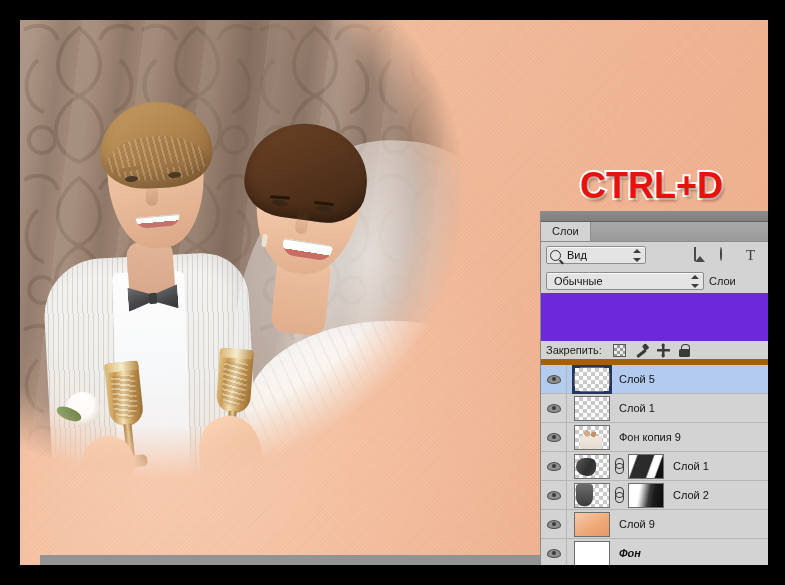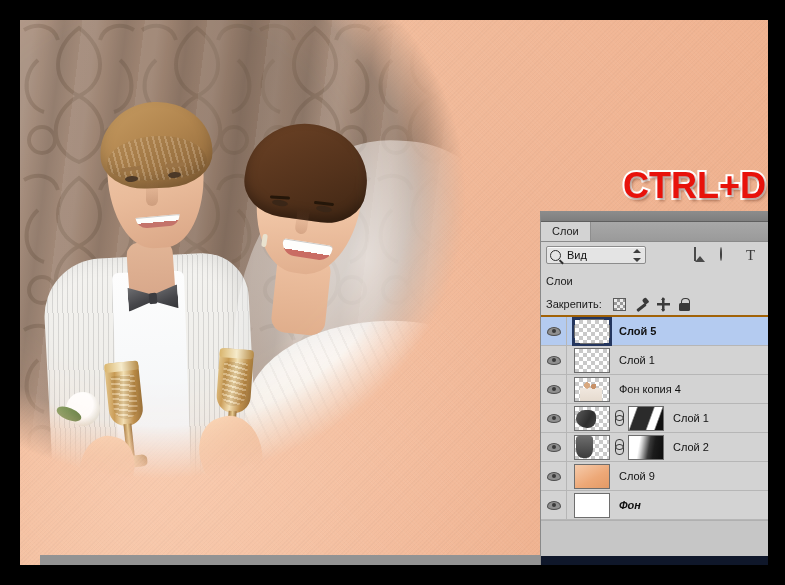--- a/index.html
+++ b/index.html
@@ -278,37 +278,36 @@
     left: 560px; top: 145px;
     font-family: "Liberation Sans", sans-serif;
     font-weight: bold;
     font-size: 36px;
     letter-spacing: 0px;
     color: #e8120b;
     -webkit-text-stroke: 4px #ffffff;
     paint-order: stroke fill;
     text-shadow: 2px 3px 3px rgba(90,40,20,0.45);
     white-space: nowrap;
-    margin-left: 43px;
   }
 
   
   #gray-strip {
     position: absolute;
     left: 20px; top: 535px;
     width: 748px; height: 30px;
     background: #939393;
   }
 
   
   #layers-panel {
     position: absolute;
     left: 540px; top: 211px;
     width: 228px; height: 354px;
-    background: #0f172a;
+    background: #6d28d9;
     border-left: 1px solid #898989;
     font-size: 11px;
     color: #1a1a1a;
     overflow: hidden;
   }
   #panel-topbar {
     height: 11px;
     background: linear-gradient(180deg,#8d8d8d 0%, #7e7e7e 100%);
     border-bottom: 1px solid #5f5f5f;
   }
@@ -394,21 +393,21 @@
   .ic-type {
     font-family: "Liberation Serif", serif;
     font-size: 15px; color: #3b3b3b; line-height: 14px;
   }
 
   #blend-row { height: 25px; gap: 5px; }
   #blend-combo { width: 158px; }
   #blend-combo .lbl { margin-left: 4px; }
   #opacity-label { font-size: 11px; color: #1a1a1a; white-space: nowrap; overflow: hidden; }
 
-  #lock-row { height: 24px; gap: 9px; border-bottom: 2px solid #a16207; }
+  #lock-row { height: 24px; gap: 9px; border-bottom: 6px solid #a16207; margin-top: 48px; }
   #lock-row .lock-title { font-size: 11px; margin-right: 2px; }
   .lk { width: 13px; height: 13px; position: relative; flex: none; }
   .lk-trans {
     background-image:
       linear-gradient(45deg,#9a9a9a 25%,transparent 25%,transparent 75%,#9a9a9a 75%),
       linear-gradient(45deg,#9a9a9a 25%,transparent 25%,transparent 75%,#9a9a9a 75%);
     background-size: 6px 6px;
     background-position: 0 0, 3px 3px;
     background-color: #ececec;
     border: 1.2px solid #5a5a5a;
@@ -451,21 +450,21 @@
 
   
   #layer-list { position: relative; }
   .layer-row {
     display: flex; align-items: center;
     height: 29px;
     border-bottom: 1px solid #b6b6b6;
     background: #d3d3d3;
     position: relative;
   }
-  .layer-row.selected { background: #b4cbf0; font-weight: bold; }
+  .layer-row.selected { background: #b4cbf0; }
   .eye-cell {
     width: 26px; height: 100%;
     display:flex; align-items:center; justify-content:center;
     border-right: 1px solid #b6b6b6;
     flex: none;
   }
   .eye {
     width: 14px; height: 9px;
     border-radius: 50%/60% 60% 40% 40%;
     background: #8f8f8f;
@@ -679,20 +678,27 @@
         </span>
       </div>
       <div id="filter-icons">
         <span class="fic"><span class="ic-image"></span></span>
         <span class="fic"><span class="ic-adjust"></span></span>
         <span class="fic ic-type">T</span>
       </div>
     </div>
 
     <div class="panel-row" id="blend-row">
+      <div class="combo" id="blend-combo">
+        <span class="lbl">Обычные</span>
+        <span class="spin">
+          <span class="up"></span>
+            <span class="dn"></span>
+        </span>
+      </div>
       <span id="opacity-label">Слои</span>
     </div>
 
     <div class="panel-row" id="lock-row">
       <span class="lock-title">Закрепить:</span>
       <span class="lk lk-trans"></span>
       <span class="lk lk-brush"></span>
       <span class="lk lk-move"></span>
       <span class="lk lk-lock"></span>
     </div>
@@ -724,21 +730,21 @@
         <span class="layer-name">Слой 1</span>
       </div>
 
       <div class="layer-row">
         <div class="eye-cell">
           <span class="eye"></span>
         </div>
         <div class="thumbs">
           <div class="thumb couple"></div>
         </div>
-        <span class="layer-name">Фон копия 4</span>
+        <span class="layer-name">Фон копия 9</span>
       </div>
 
       <div class="layer-row">
         <div class="eye-cell">
           <span class="eye"></span>
         </div>
         <div class="thumbs">
           <div class="thumb paint-a"></div>
           <span class="link-ic"></span>
           <div class="thumb mask-a"></div>

